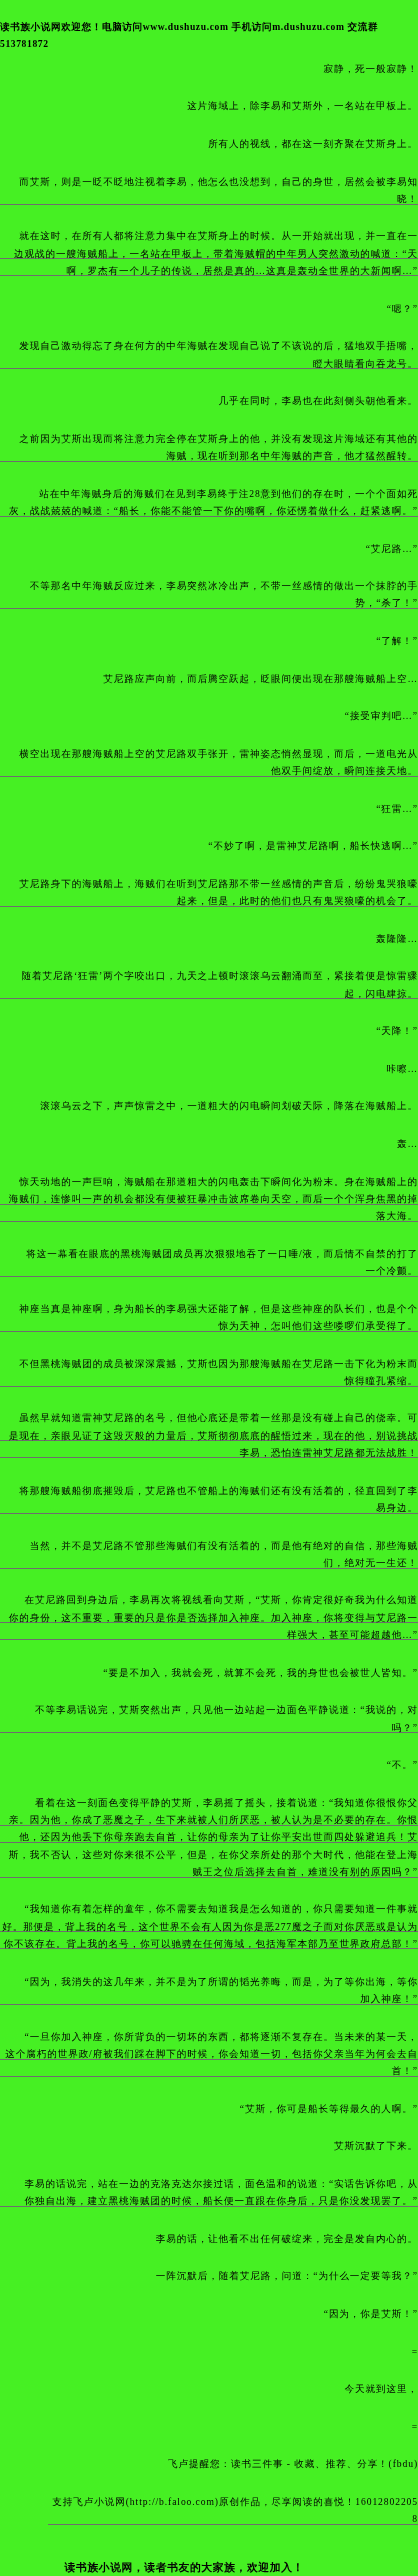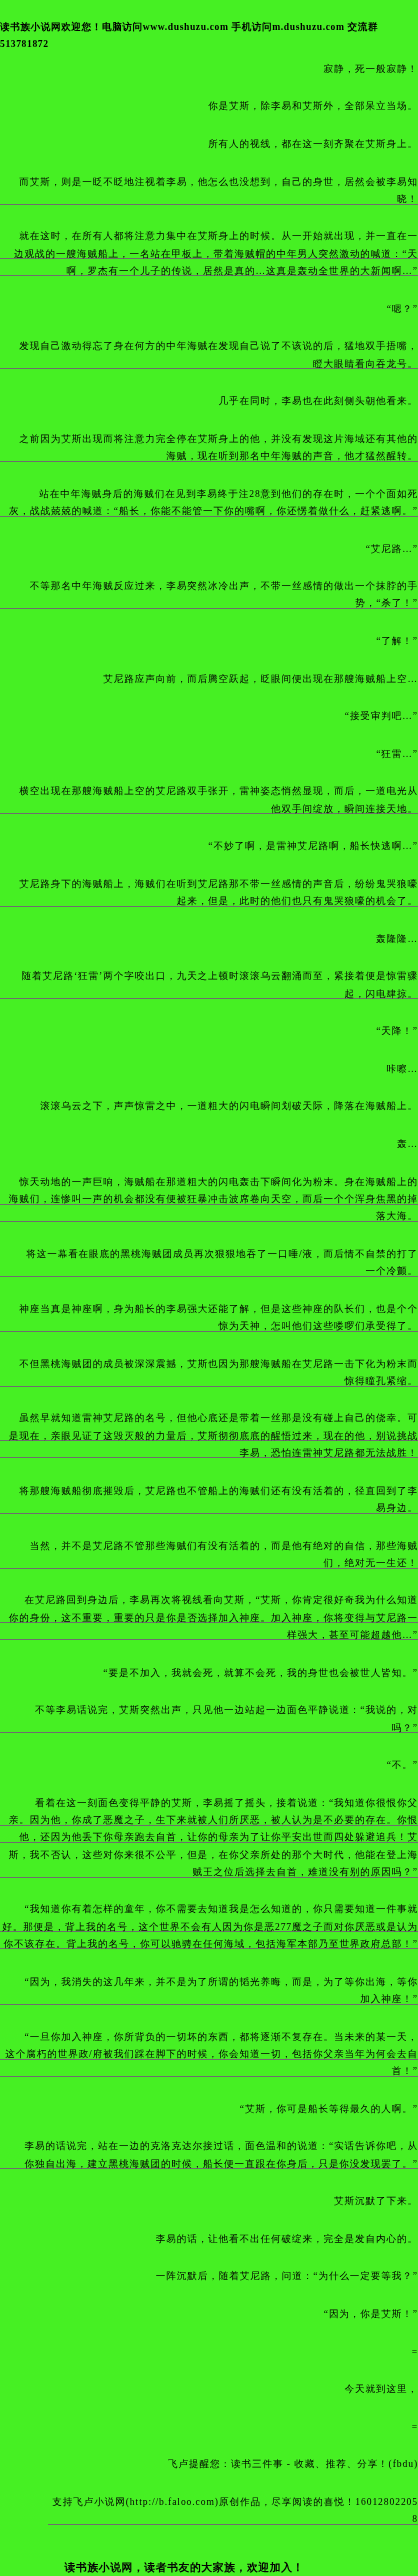--- a/index.html
+++ b/index.html
@@ -67,36 +67,36 @@
 </head>
 <body>
 
 <main>
 
   <div class="header-notice">读书族小说网欢迎您！电脑访问www.dushuzu.com 手机访问m.dushuzu.com 交流群513781872</div>
 
   <section>
 
   <p class="para">寂静，死一般寂静！</p>
-      <p class="para">你是艾斯，除李易和艾斯外，全部呆立当场。</p>
+      <p class="para">这片海域上，除李易和艾斯外，一名站在甲板上。</p>
       <p class="para">所有人的视线，都在这一刻齐聚在艾斯身上。</p>
       <p class="para">而艾斯，则是一眨不眨地注视着李易，他怎么也没想到，自己的身世，居然会被李易知晓！</p>
       <p class="para">就在这时，在所有人都将注意力集中在艾斯身上的时候。从一开始就出现，并一直在一边观战的一艘海贼船上，一名站在甲板上，带着海贼帽的中年男人突然激动的喊道：“天啊，罗杰有一个儿子的传说，居然是真的…这真是轰动全世界的大新闻啊…”</p>
       <p class="para">“嗯？”</p>
       <p class="para">发现自己激动得忘了身在何方的中年海贼在发现自己说了不该说的后，猛地双手捂嘴，瞪大眼睛看向吞龙号。</p>
       <p class="para">几乎在同时，李易也在此刻侧头朝他看来。</p>
       <p class="para">之前因为艾斯出现而将注意力完全停在艾斯身上的他，并没有发现这片海域还有其他的海贼，现在听到那名中年海贼的声音，他才猛然醒转。</p>
       <p class="para">站在中年海贼身后的海贼们在见到李易终于注28意到他们的存在时，一个个面如死灰，战战兢兢的喊道：“船长，你能不能管一下你的嘴啊，你还愣着做什么，赶紧逃啊。”</p>
       <p class="para">“艾尼路…”</p>
       <p class="para">不等那名中年海贼反应过来，李易突然冰冷出声，不带一丝感情的做出一个抹脖的手势，“杀了！”</p>
       <p class="para">“了解！”</p>
       <p class="para">艾尼路应声向前，而后腾空跃起，眨眼间便出现在那艘海贼船上空…</p>
       <p class="para">“接受审判吧…”</p>
+      <p class="para">横空出现在那艘海贼船上空的艾尼路双手张开，雷神姿态悄然显现，而后，一道电光从他双手间绽放，瞬间连接天地。</p>
       <p class="para">“狂雷…”</p>
-      <p class="para">横空出现在那艘海贼船上空的艾尼路双手张开，雷神姿态悄然显现，而后，一道电光从他双手间绽放，瞬间连接天地。</p>
       <p class="para">“不妙了啊，是雷神艾尼路啊，船长快逃啊…”</p>
       <p class="para">艾尼路身下的海贼船上，海贼们在听到艾尼路那不带一丝感情的声音后，纷纷鬼哭狼嚎起来，但是，此时的他们也只有鬼哭狼嚎的机会了。</p>
       <p class="para">轰隆隆…</p>
       <p class="para">随着艾尼路‘狂雷’两个字咬出口，九天之上顿时滚滚乌云翻涌而至，紧接着便是惊雷骤起，闪电肆掠。</p>
       <p class="para">“天降！”</p>
       <p class="para">咔嚓…</p>
       <p class="para">滚滚乌云之下，声声惊雷之中，一道粗大的闪电瞬间划破天际，降落在海贼船上。</p>
       <p class="para">轰…</p>
       <p class="para">惊天动地的一声巨响，海贼船在那道粗大的闪电轰击下瞬间化为粉末。身在海贼船上的海贼们，连惨叫一声的机会都没有便被狂暴冲击波席卷向天空，而后一个个浑身焦黑的掉落大海。</p>
       <p class="para">将这一幕看在眼底的黑桃海贼团成员再次狠狠地吞了一口唾/液，而后情不自禁的打了一个冷颤。</p>
@@ -107,22 +107,22 @@
       <p class="para">当然，并不是艾尼路不管那些海贼们有没有活着的，而是他有绝对的自信，那些海贼们，绝对无一生还！</p>
       <p class="para">在艾尼路回到身边后，李易再次将视线看向艾斯，“艾斯，你肯定很好奇我为什么知道你的身份，这不重要，重要的只是你是否选择加入神座。加入神座，你将变得与艾尼路一样强大，甚至可能超越他…”</p>
       <p class="para">“要是不加入，我就会死，就算不会死，我的身世也会被世人皆知。”</p>
       <p class="para">不等李易话说完，艾斯突然出声，只见他一边站起一边面色平静说道：“我说的，对吗？”</p>
       <p class="para">“不。”</p>
       <p class="para">看着在这一刻面色变得平静的艾斯，李易摇了摇头，接着说道：“我知道你很恨你父亲。因为他，你成了恶魔之子，生下来就被人们所厌恶，被人认为是不必要的存在。你恨他，还因为他丢下你母亲跑去自首，让你的母亲为了让你平安出世而四处躲避追兵！艾斯，我不否认，这些对你来很不公平，但是，在你父亲所处的那个大时代，他能在登上海贼王之位后选择去自首，难道没有别的原因吗？”</p>
       <p class="para">“我知道你有着怎样的童年，你不需要去知道我是怎么知道的，你只需要知道一件事就好。那便是，背上我的名号，这个世界不会有人因为你是恶277魔之子而对你厌恶或是认为你不该存在。背上我的名号，你可以驰骋在任何海域，包括海军本部乃至世界政府总部！”</p>
       <p class="para">“因为，我消失的这几年来，并不是为了所谓的韬光养晦，而是，为了等你出海，等你加入神座！”</p>
       <p class="para">“一旦你加入神座，你所背负的一切坏的东西，都将逐渐不复存在。当未来的某一天，这个腐朽的世界政/府被我们踩在脚下的时候，你会知道一切，包括你父亲当年为何会去自首！”</p>
       <p class="para">“艾斯，你可是船长等得最久的人啊。”</p>
+      <p class="para">艾斯沉默了下来。</p>
       <p class="para">李易的话说完，站在一边的克洛克达尔接过话，面色温和的说道：“实话告诉你吧，从你独自出海，建立黑桃海贼团的时候，船长便一直跟在你身后，只是你没发现罢了。”</p>
-      <p class="para">艾斯沉默了下来。</p>
       <p class="para">李易的话，让他看不出任何破绽来，完全是发自内心的。</p>
       <p class="para">一阵沉默后，随着艾尼路，问道：“为什么一定要等我？”</p>
       <p class="para">“因为，你是艾斯！”</p>
       <p class="para">=</p>
       <p class="para">今天就到这里，</p>
       <p class="para">=</p>
       <p class="para noindent">飞卢提醒您：读书三件事 - 收藏、推荐、分享！(fbdu)</p>
       <p class="para noindent">支持飞卢小说网(http://b.faloo.com)原创作品，尽享阅读的喜悦！160128022058</p>
     </section>
 

